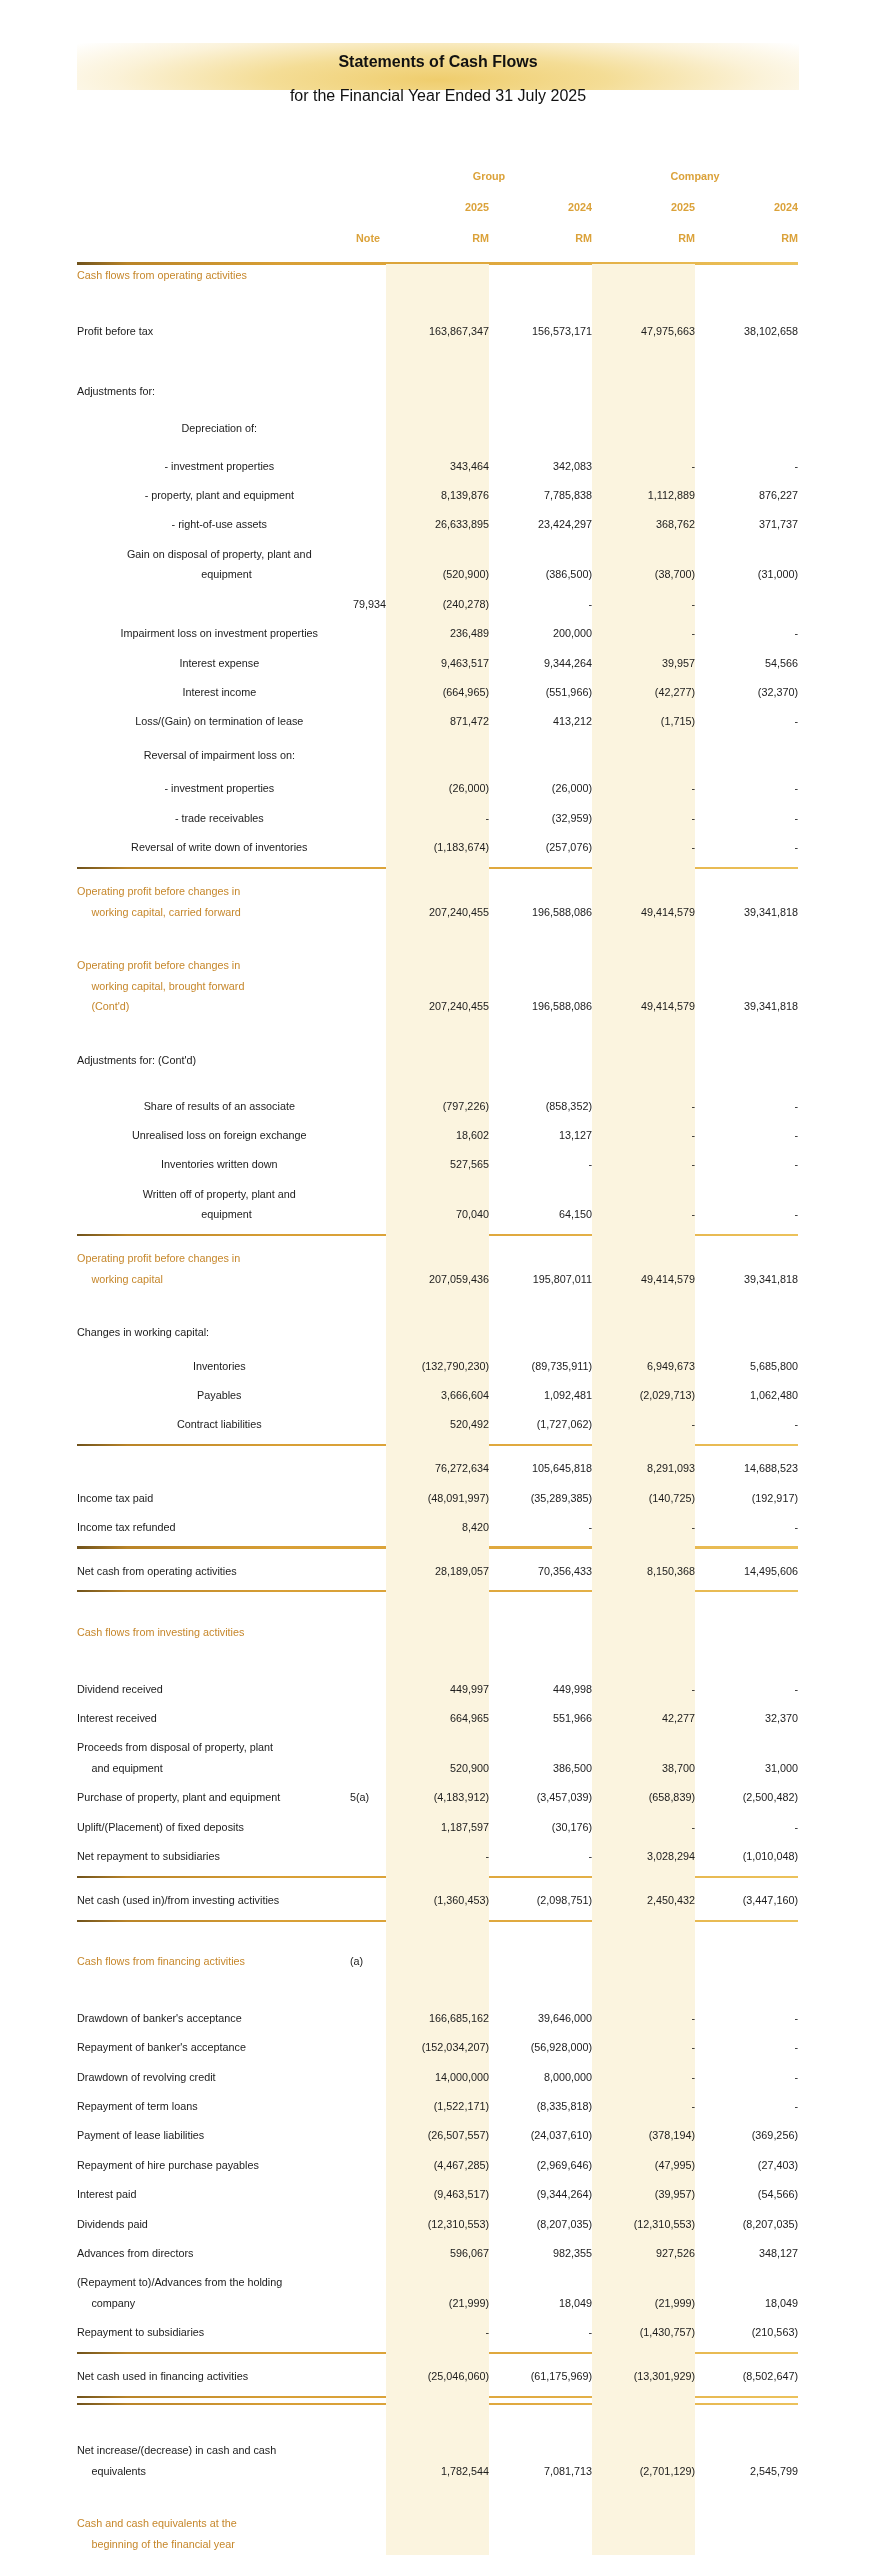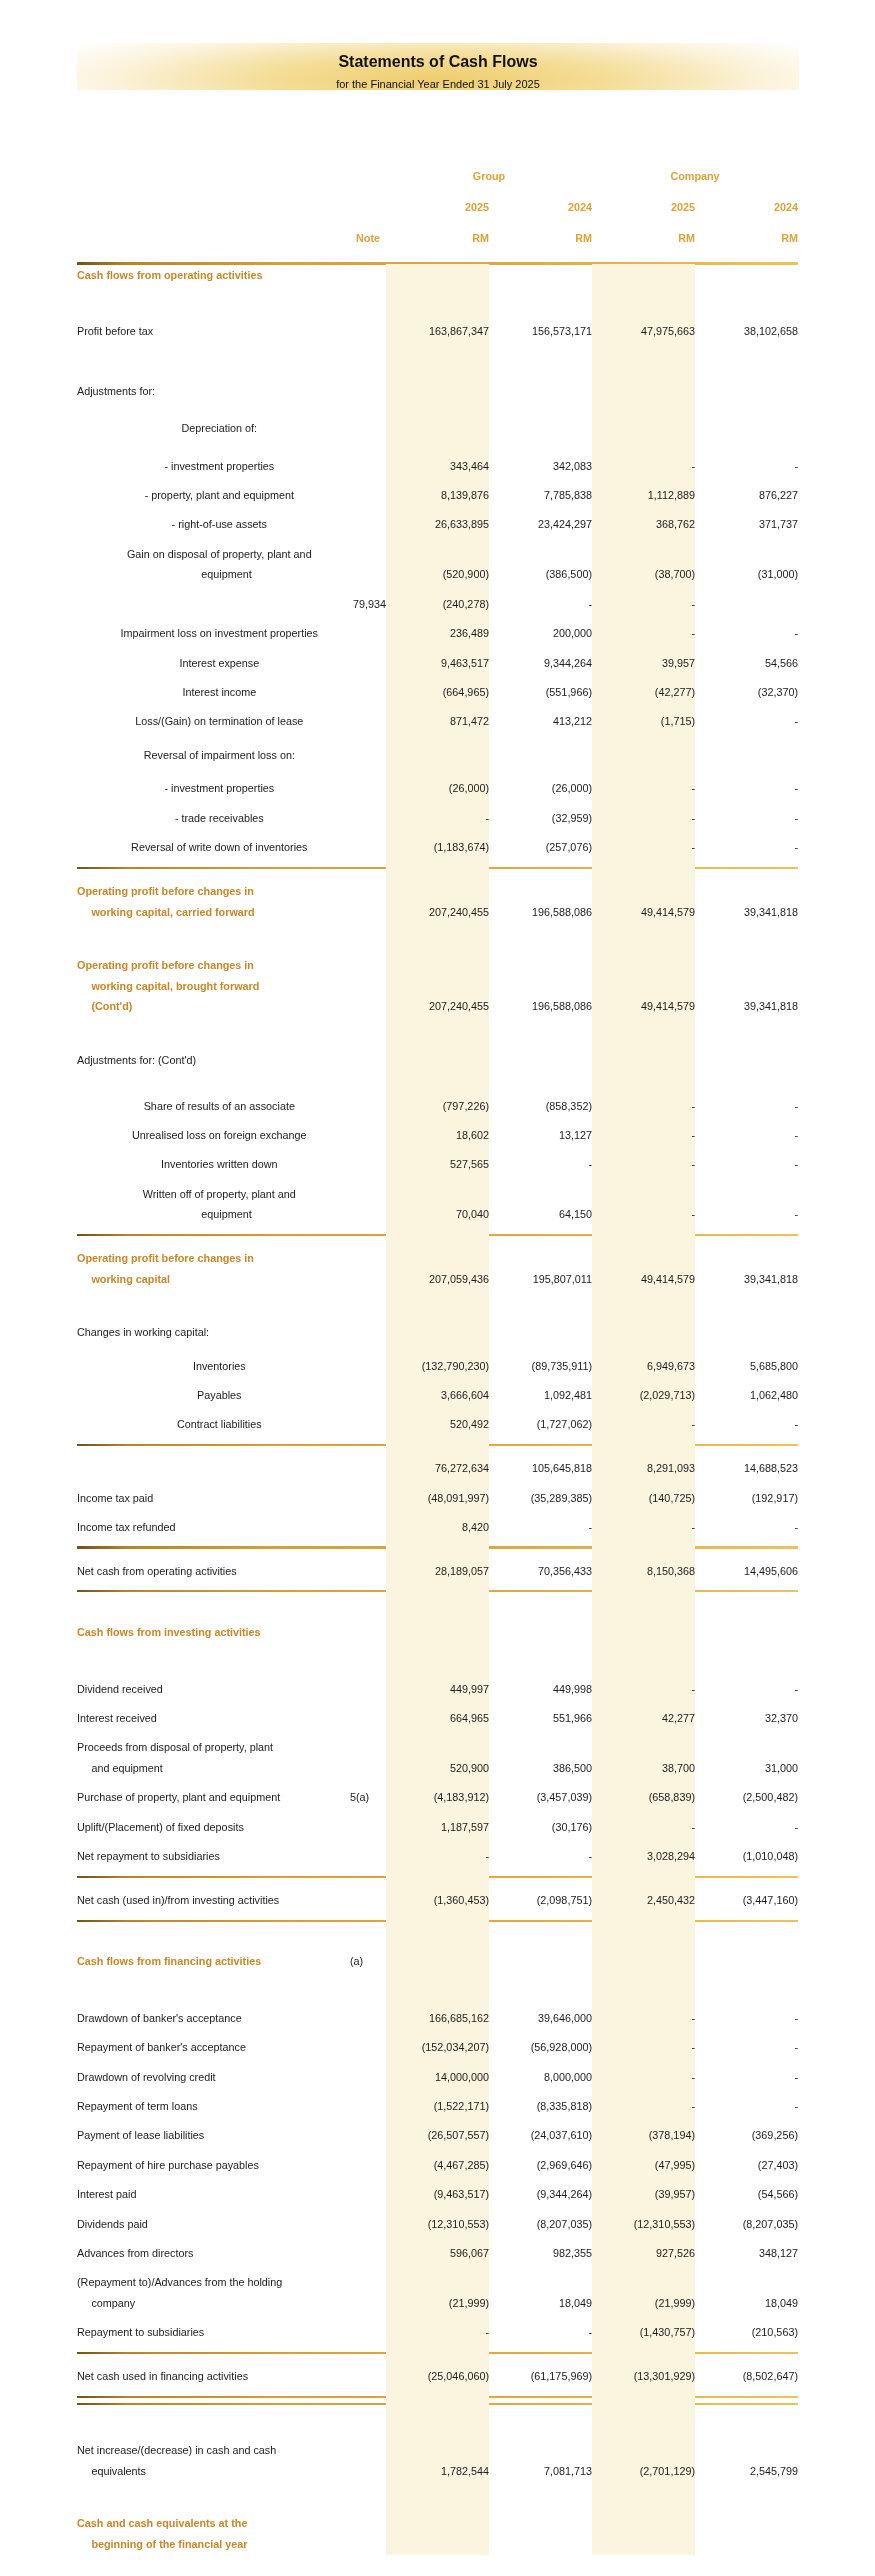--- a/index.html
+++ b/index.html
@@ -17,21 +17,21 @@
   .banner{
     margin:0 77px;
     height:47px;
     text-align:center;
     background:
       radial-gradient(ellipse 62% 130% at 50% 78%, #efcd6d 0%, #f4dd96 38%, #fbf2d8 72%, #ffffff 100%);
     padding-top:7.2px;
     box-sizing:border-box;
   }
   .banner h1{margin:3.1px 0 4.1px 0;font-size:16px;font-weight:bold;color:#111;}
-  .banner h2{margin:7px;font-size:11px;font-weight:normal;color:#111;}
+  .banner h2{margin:16px;font-size:16px;font-weight:normal;color:#111;}
 
   
   .main-wrap{margin:77px 77px 0 77px;width:721px;}
   .mhead{display:grid;grid-template-columns:273px 36px 103px 103px 103px 103px;line-height:18.5px;color:#dba23a;font-weight:bold;}
   .mhead .c{text-align:right;}
   .mhead .cc{text-align:center;}
   .mhead-row{margin-bottom:12.4px;}
   .grp-span{grid-column:3 / span 2;text-align:center;}
   .cmp-span{grid-column:5 / span 2;text-align:center;}
 
@@ -43,21 +43,21 @@
   .rows{position:relative;}
   .band{position:absolute;top:-1px;bottom:0;width:103px;background:#fbf4df;z-index:0;}
   .band.b1{left:309px;}
   .band.b2{left:515px;}
 
   .r{position:relative;z-index:1;display:grid;grid-template-columns:273px 36px 103px 103px 103px 103px;align-items:end;line-height:20.6px;margin-bottom:8.8px;}
   .r .lbl{white-space:pre-line;padding-left:14.4px;text-indent:-14.4px;}
   .r .lbl.i1{padding-left:26px;text-align:center;}
   .r .note{}
   .r .num{text-align:right;}
-  .r.orange .lbl{color:#c6872b;font-weight:bold;}
+  .r.orange .lbl{color:#c6872b;font-weight:normal;}
   .sp{position:relative;z-index:1;}
 </style>
 </head>
 <body>
 
 <div class="page">
 
   <div class="banner">
     <h1>Statements of Cash Flows</h1>
     <h2>for the Financial Year Ended 31 July 2025</h2>

